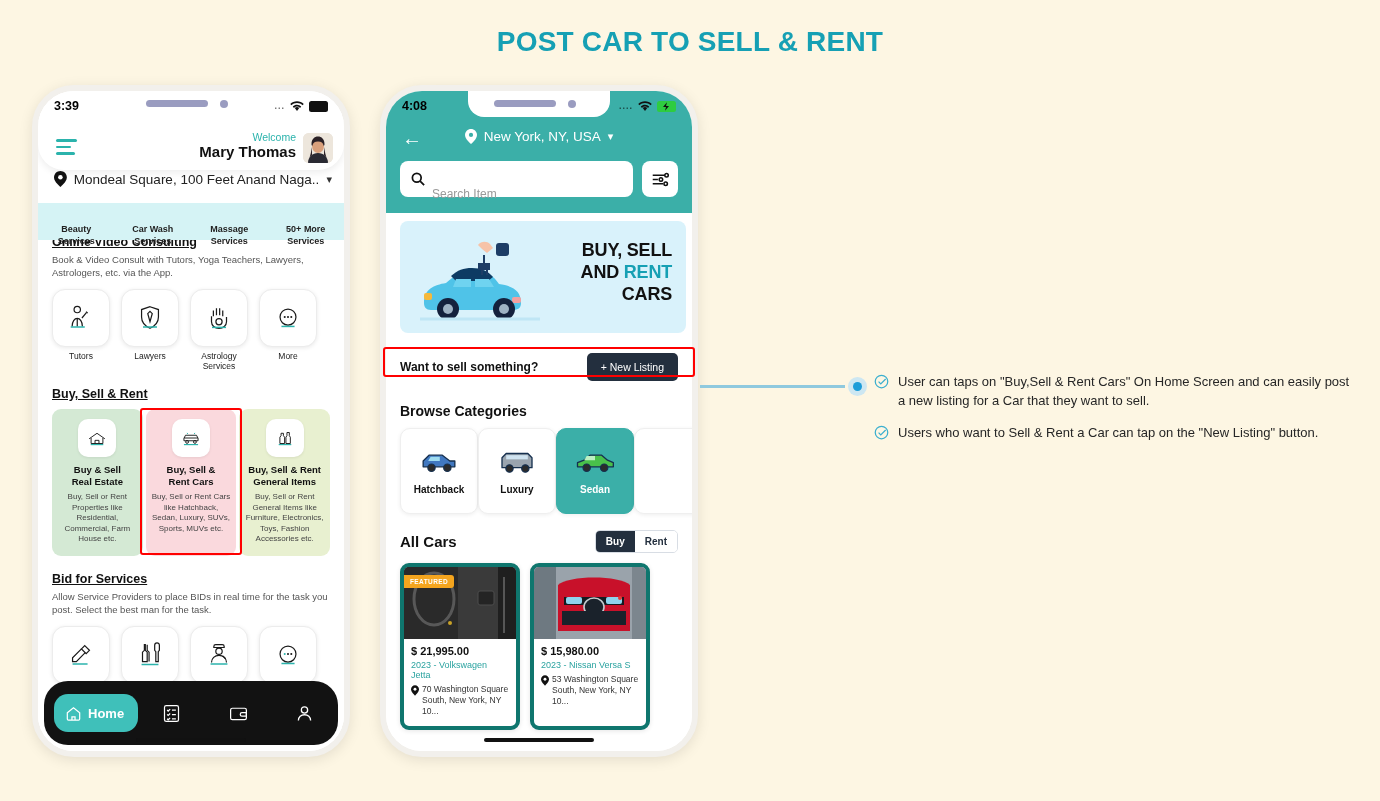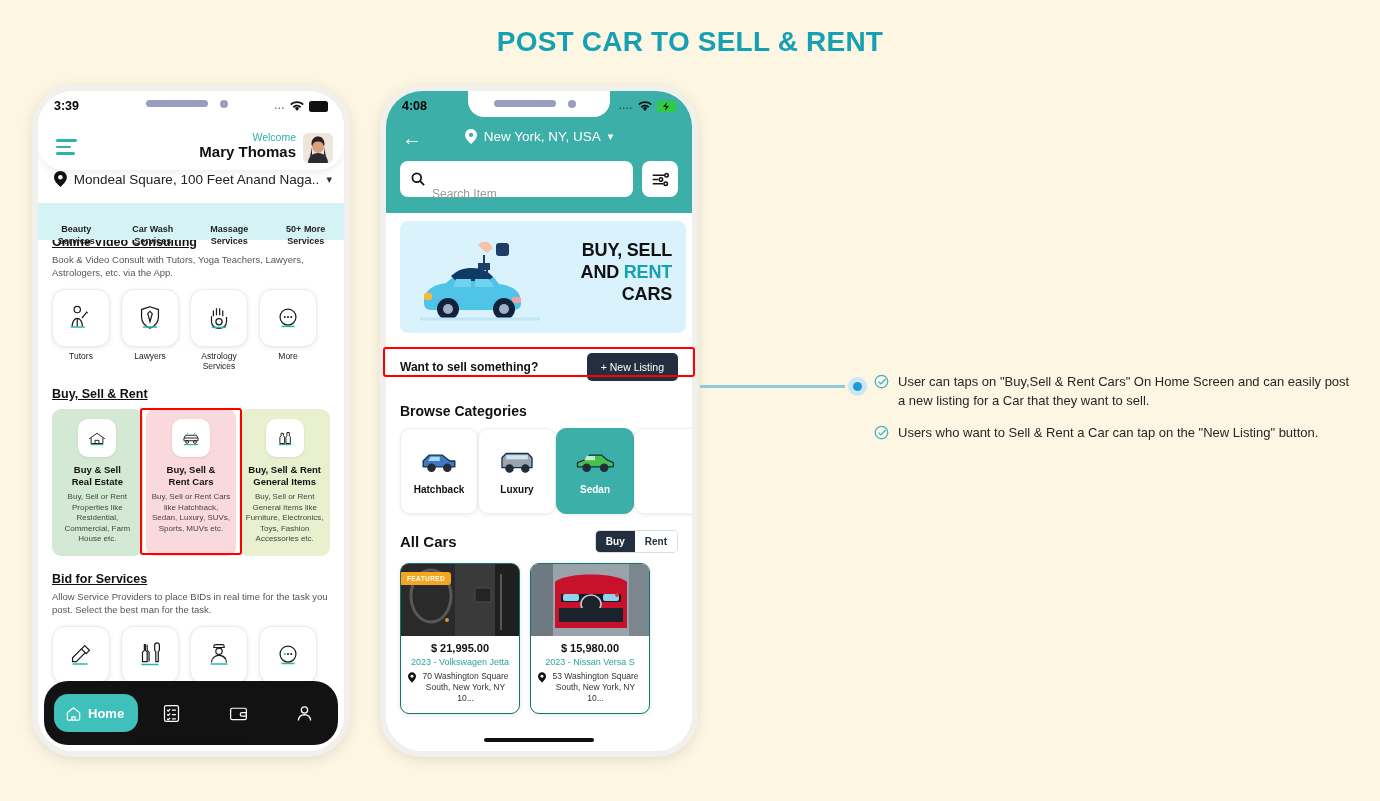--- a/index.html
+++ b/index.html
@@ -148,21 +148,21 @@
 
   .allcars-row { display:flex; align-items:center; padding:16px 14px 0; }
   .allcars-t { font-size:15px; font-weight:bold; color:#111; }
   .toggle { margin-left:auto; display:flex; border:1px solid #D8DDE4; border-radius:5px; overflow:hidden; }
   .toggle span { font-size:10px; padding:5px 10px; font-weight:bold; }
   .tg-on { background:#232F3E; color:#fff; }
   .tg-off{ background:#fff; color:#232F3E; }
 
   .cars-row { display:flex; gap:10px; padding:10px 0 0 14px; }
   .car-card { width:120px; min-width:120px; background:#fff; border-radius:9px;
-    border:1px solid #0f766e; box-shadow:0 1px 5px rgba(0,0,0,.10); overflow:hidden;text-align:center; }
+    border:4px solid #0f766e; box-shadow:0 1px 5px rgba(0,0,0,.10); overflow:hidden; }
   .car-img { height:72px; position:relative; overflow:hidden; }
   .feat-badge { position:absolute; left:0; top:8px; background:#F5A51E; color:#fff;
     font-size:6.5px; font-weight:bold; letter-spacing:.4px; padding:3px 6px; border-radius:0 3px 3px 0; }
   .car-meta { padding:6px 7px 9px; }
   .car-price { font-size:11px; font-weight:bold; color:#111; }
   .car-name { font-size:9px; color:#2BA3A0; margin-top:3px; }
   .car-addr { font-size:8.5px; color:#333; line-height:11px; margin-top:4px; display:flex; gap:3px; }
 
   
   .connector { position:absolute; left:700px; top:385px; width:145px; height:3px; background:#8FC9DE; }

